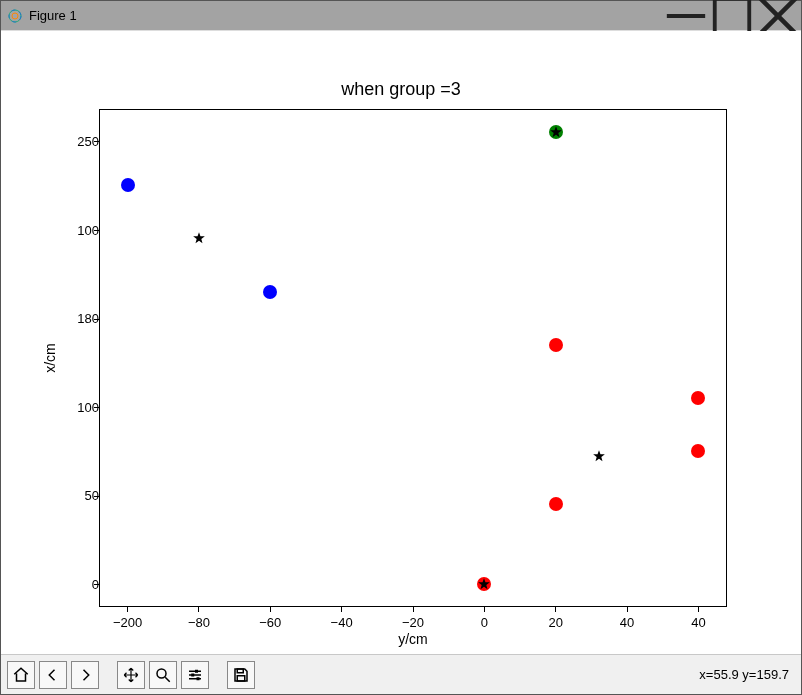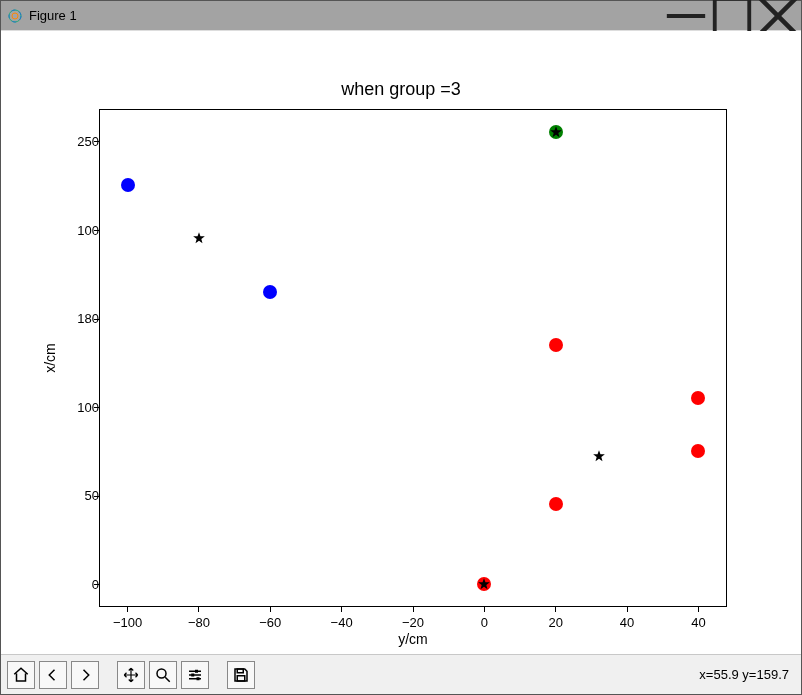--- a/index.html
+++ b/index.html
@@ -209,21 +209,21 @@
           <div class="tick-y" style="top: 198.512px;">
             <span class="mark"></span>
             <span class="lbl">100</span>
           </div>
           <div class="tick-y" style="top: 109.9px;">
             <span class="mark"></span>
             <span class="lbl">250</span>
           </div>
           <div class="tick-x" style="left: 126.545px;">
             <span class="mark"></span>
-            <span class="lbl">−100</span>
+            <span class="lbl">−200</span>
           </div>
           <div class="tick-x" style="left: 197.909px;">
             <span class="mark"></span>
             <span class="lbl">−80</span>
           </div>
           <div class="tick-x" style="left: 269.273px;">
             <span class="mark"></span>
             <span class="lbl">−60</span>
           </div>
           <div class="tick-x" style="left: 340.636px;">

